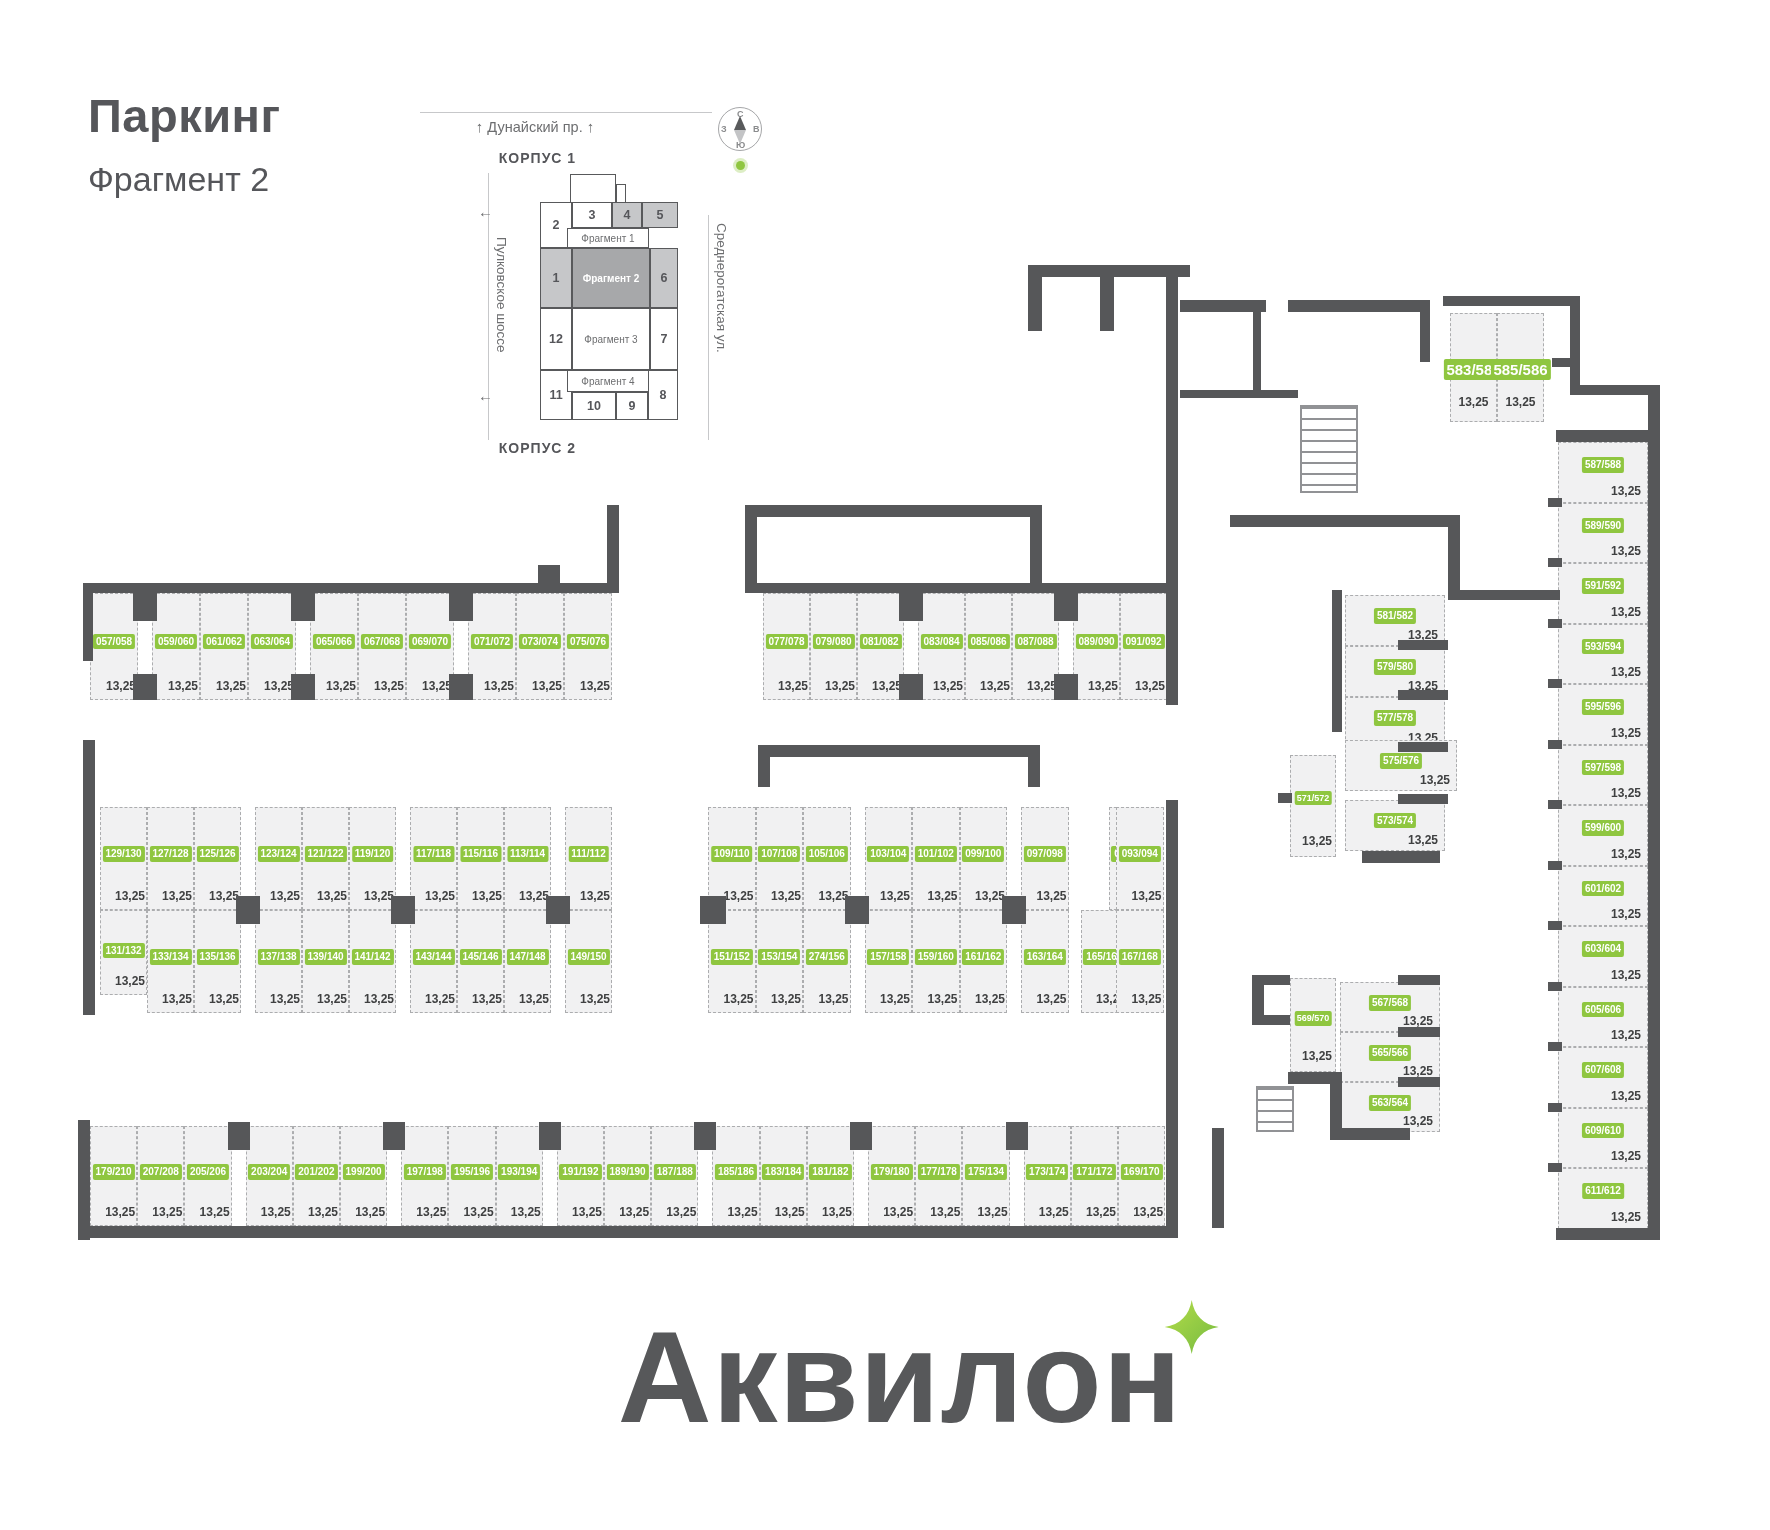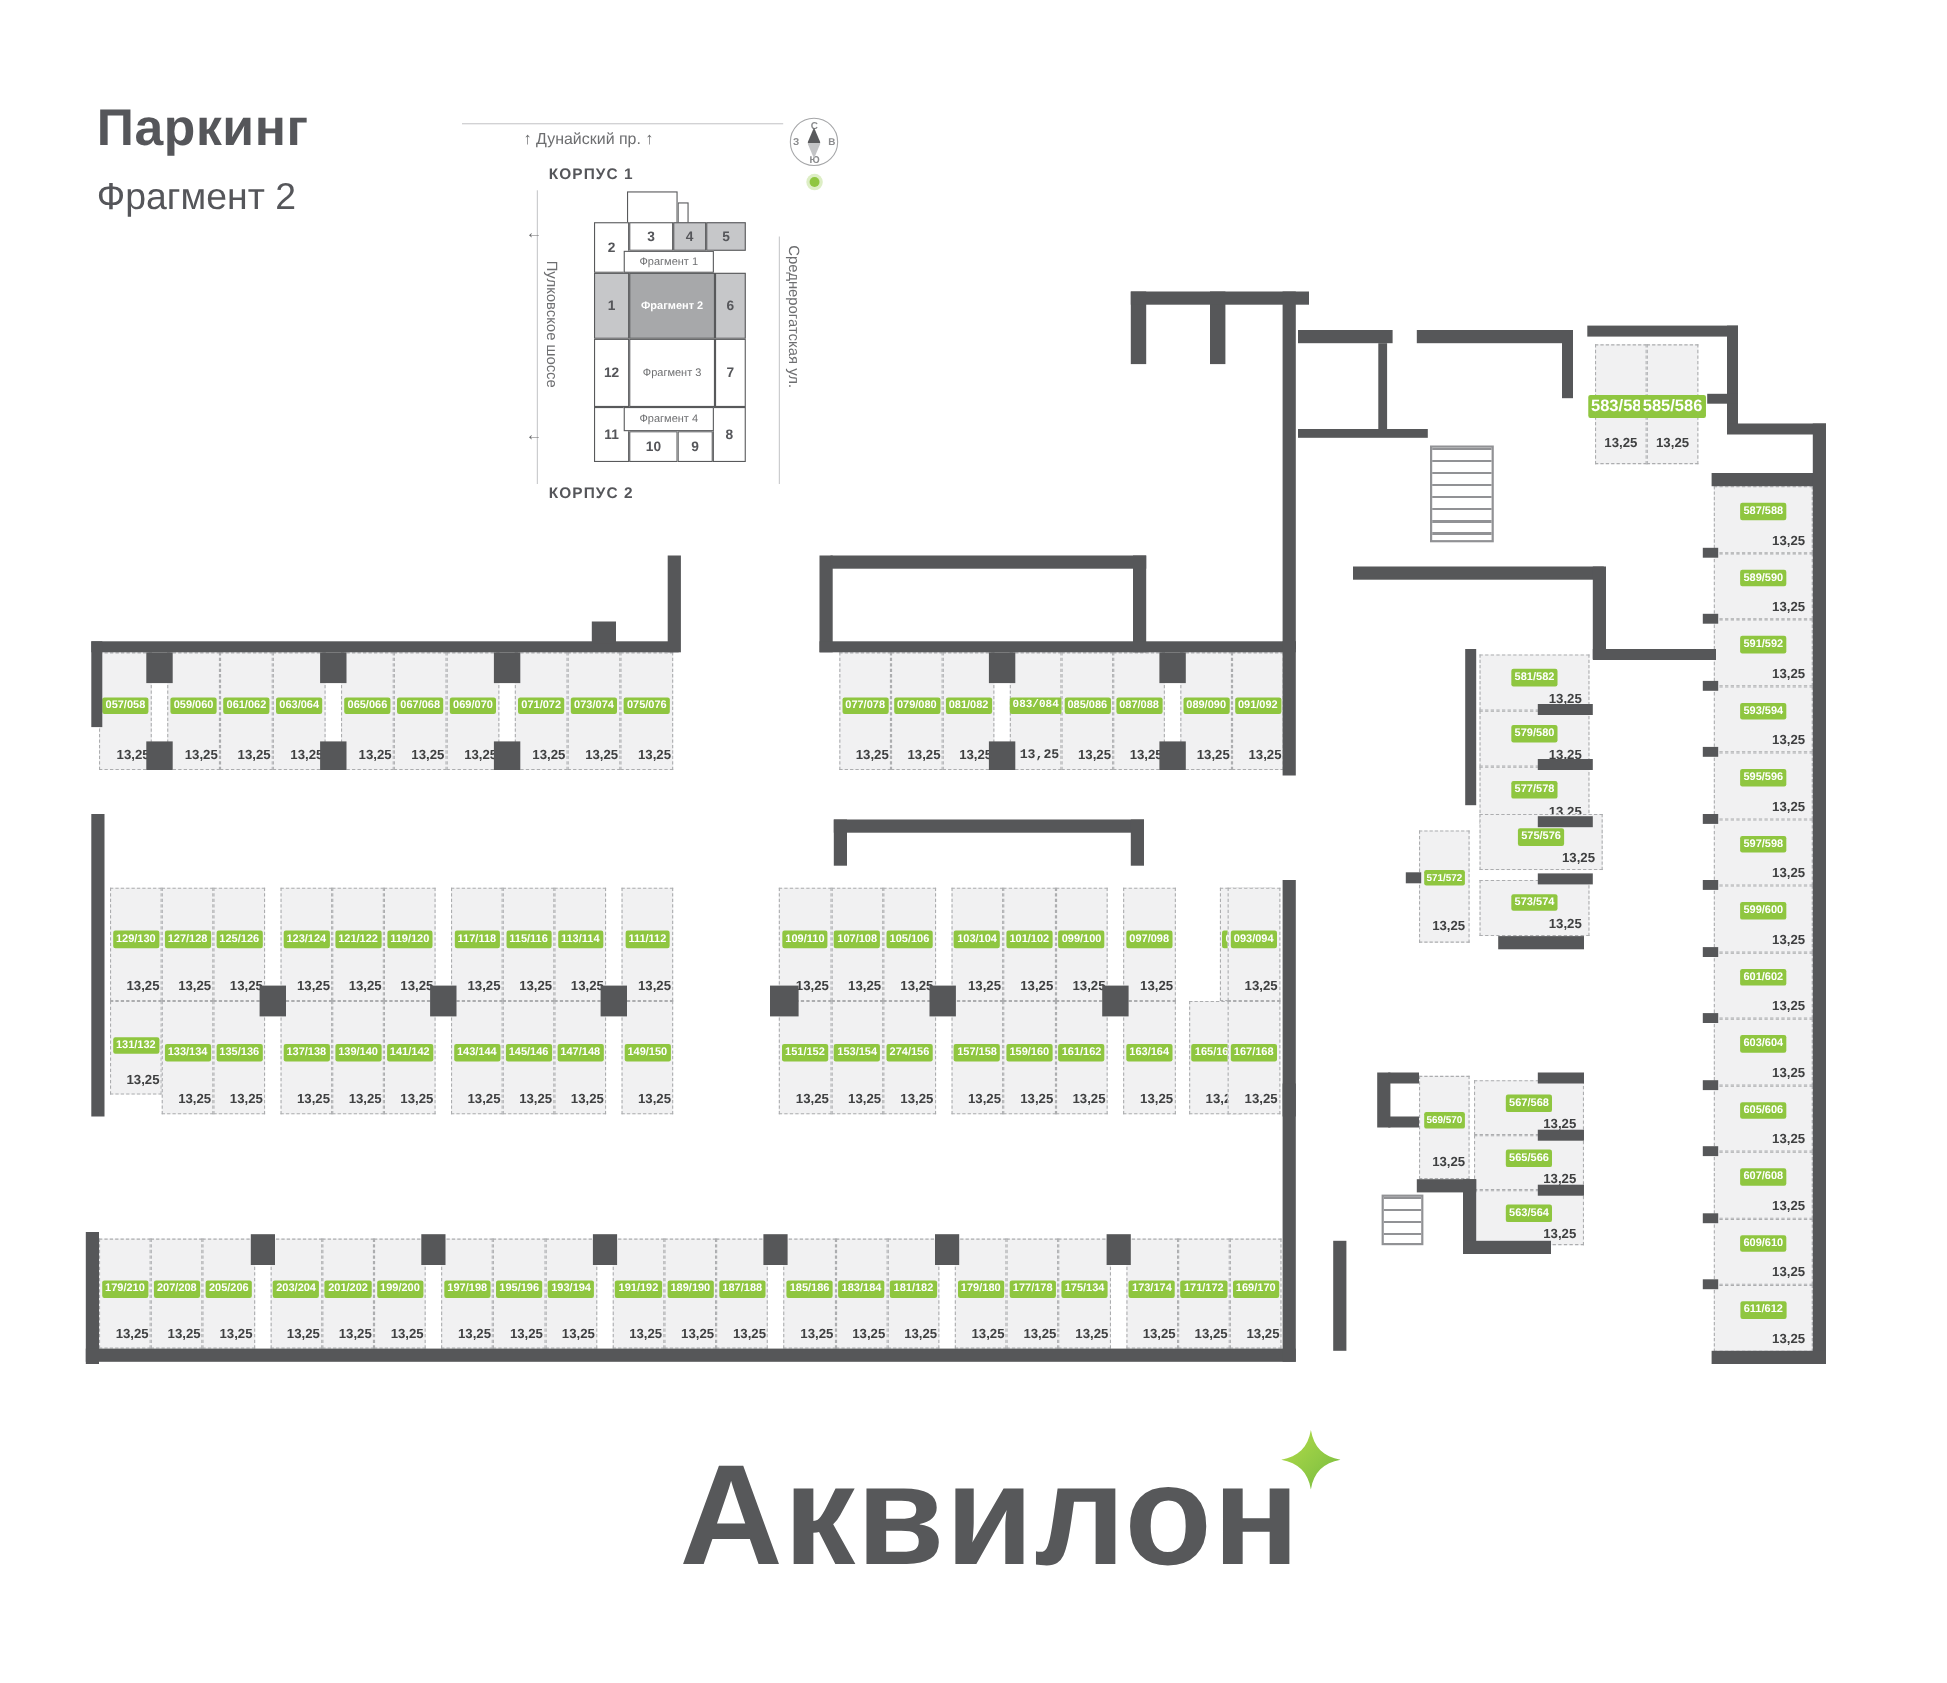--- a/index.html
+++ b/index.html
@@ -184,21 +184,21 @@
       <span class="area">13,25</span>
     </div>
     <div class="space h" style="left: 810px; top: 593px; width: 47px; height: 107px;">
       <span class="num">079/080</span>
       <span class="area">13,25</span>
     </div>
     <div class="space h" style="left: 857px; top: 593px; width: 47px; height: 107px;">
       <span class="num">081/082</span>
       <span class="area">13,25</span>
     </div>
-    <div class="space h" style="left: 918px; top: 593px; width: 47px; height: 107px; font-family: Liberation Mono, monospace;">
+    <div class="space h" style="left: 918px; top: 593px; width: 47px; height: 107px;">
       <span class="num">083/084</span>
       <span class="area">13,25</span>
     </div>
     <div class="space h" style="left: 965px; top: 593px; width: 47px; height: 107px;">
       <span class="num">085/086</span>
       <span class="area">13,25</span>
     </div>
     <div class="space h" style="left: 1012px; top: 593px; width: 47px; height: 107px;">
       <span class="num">087/088</span>
       <span class="area">13,25</span>

